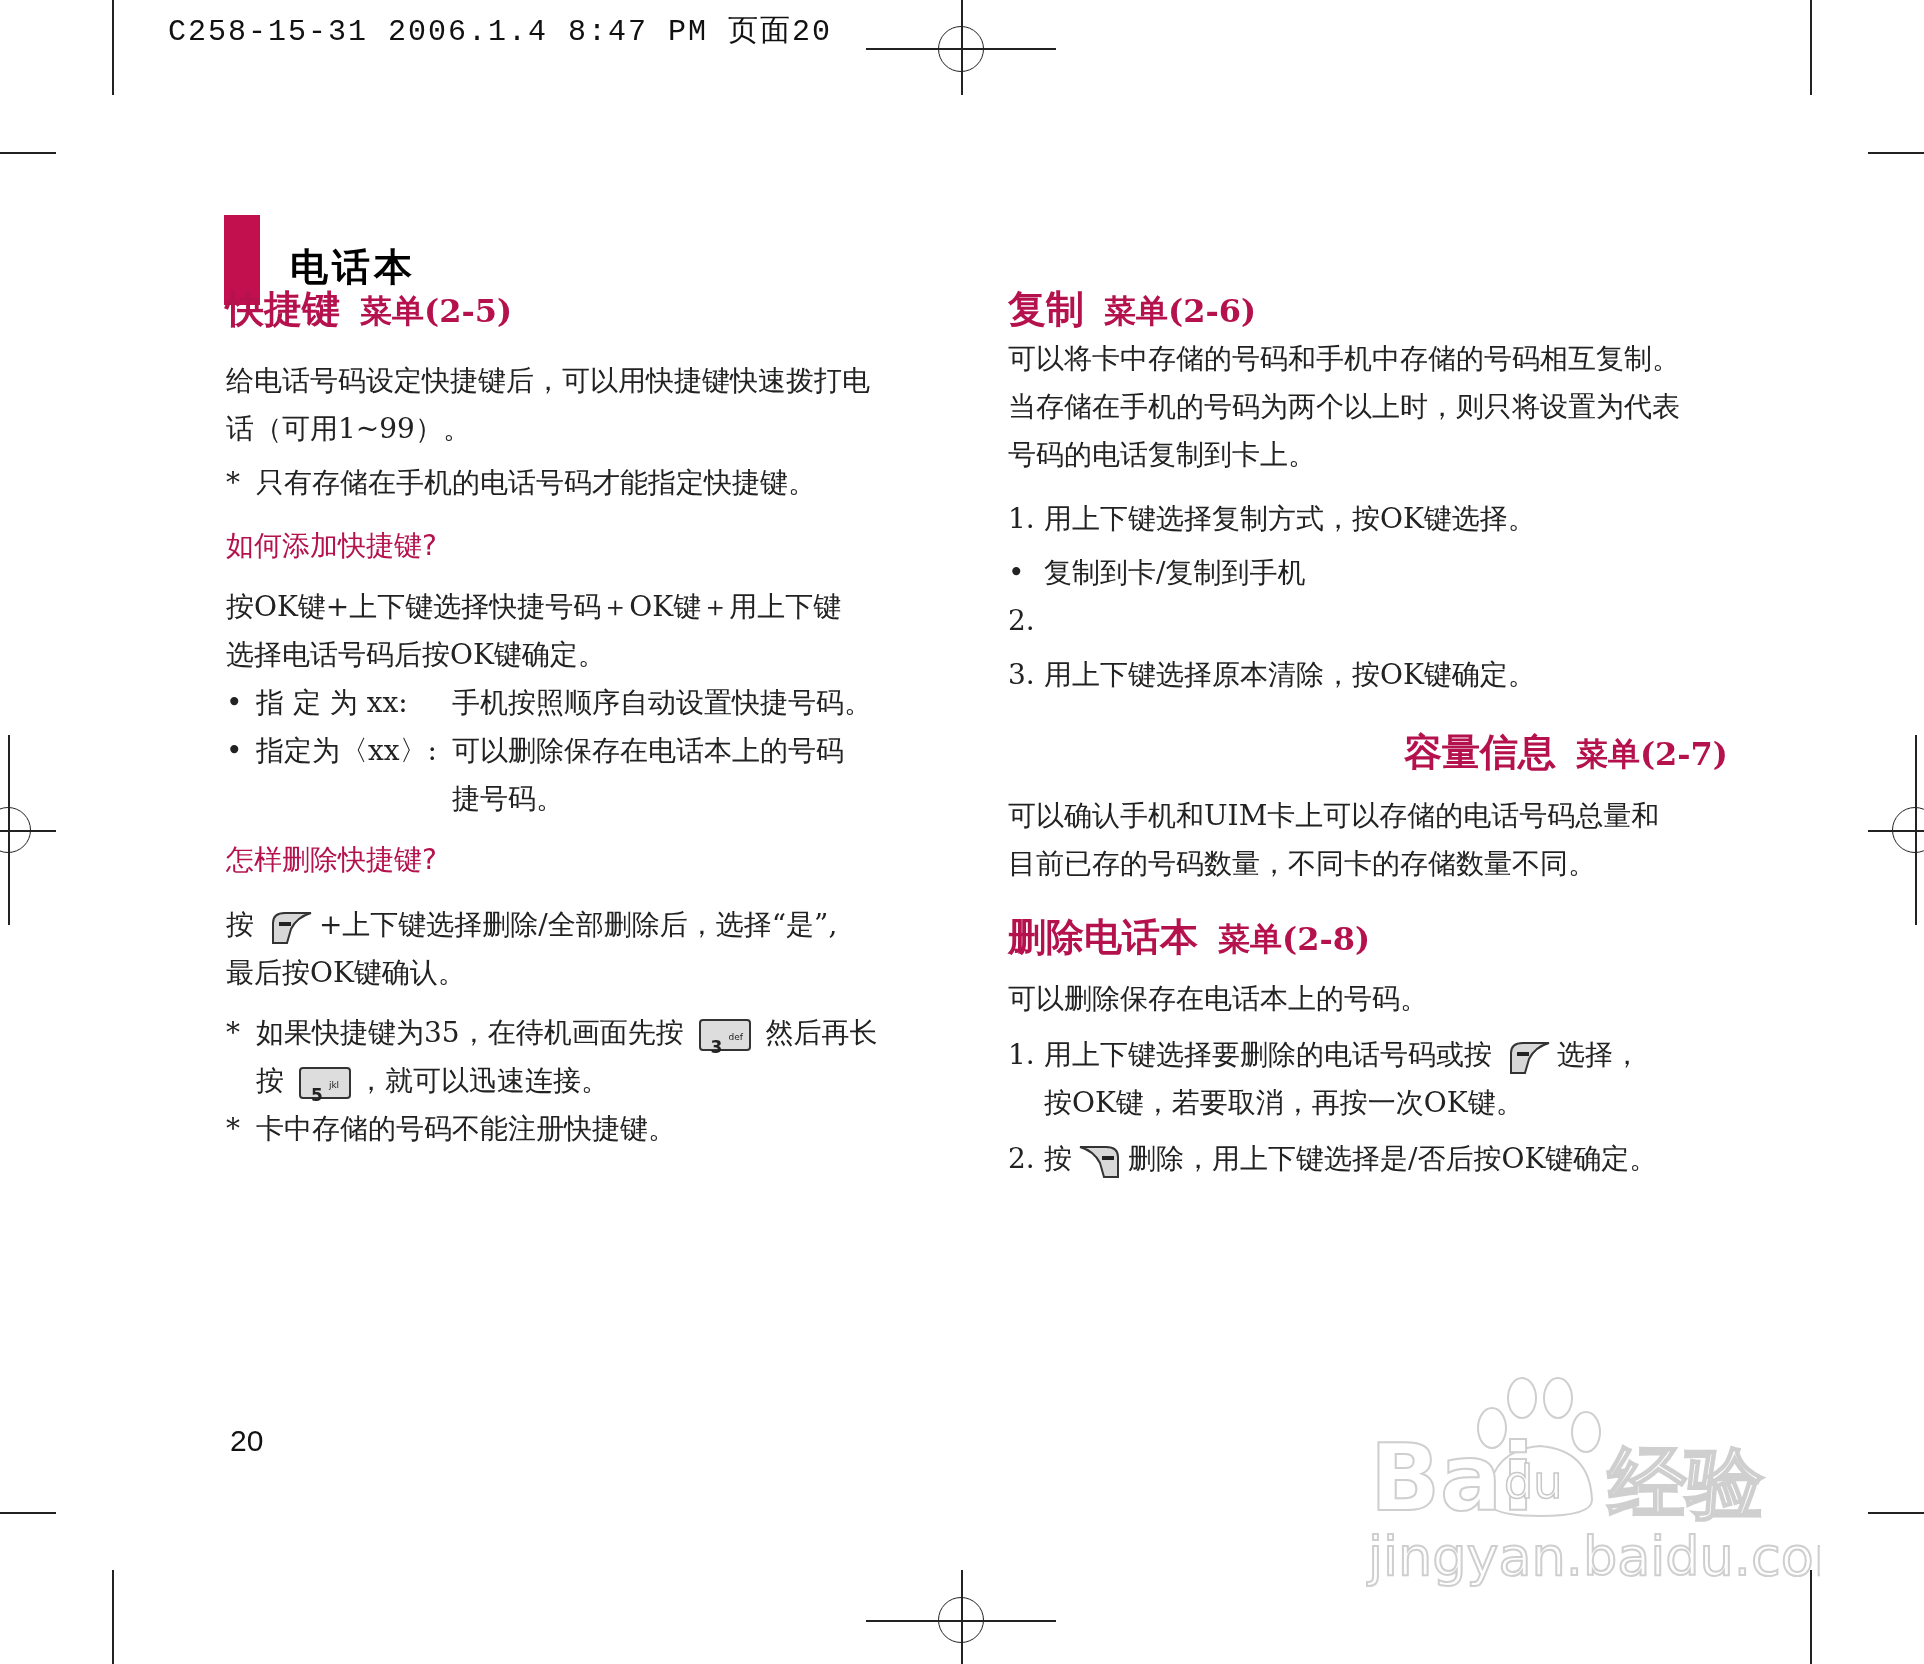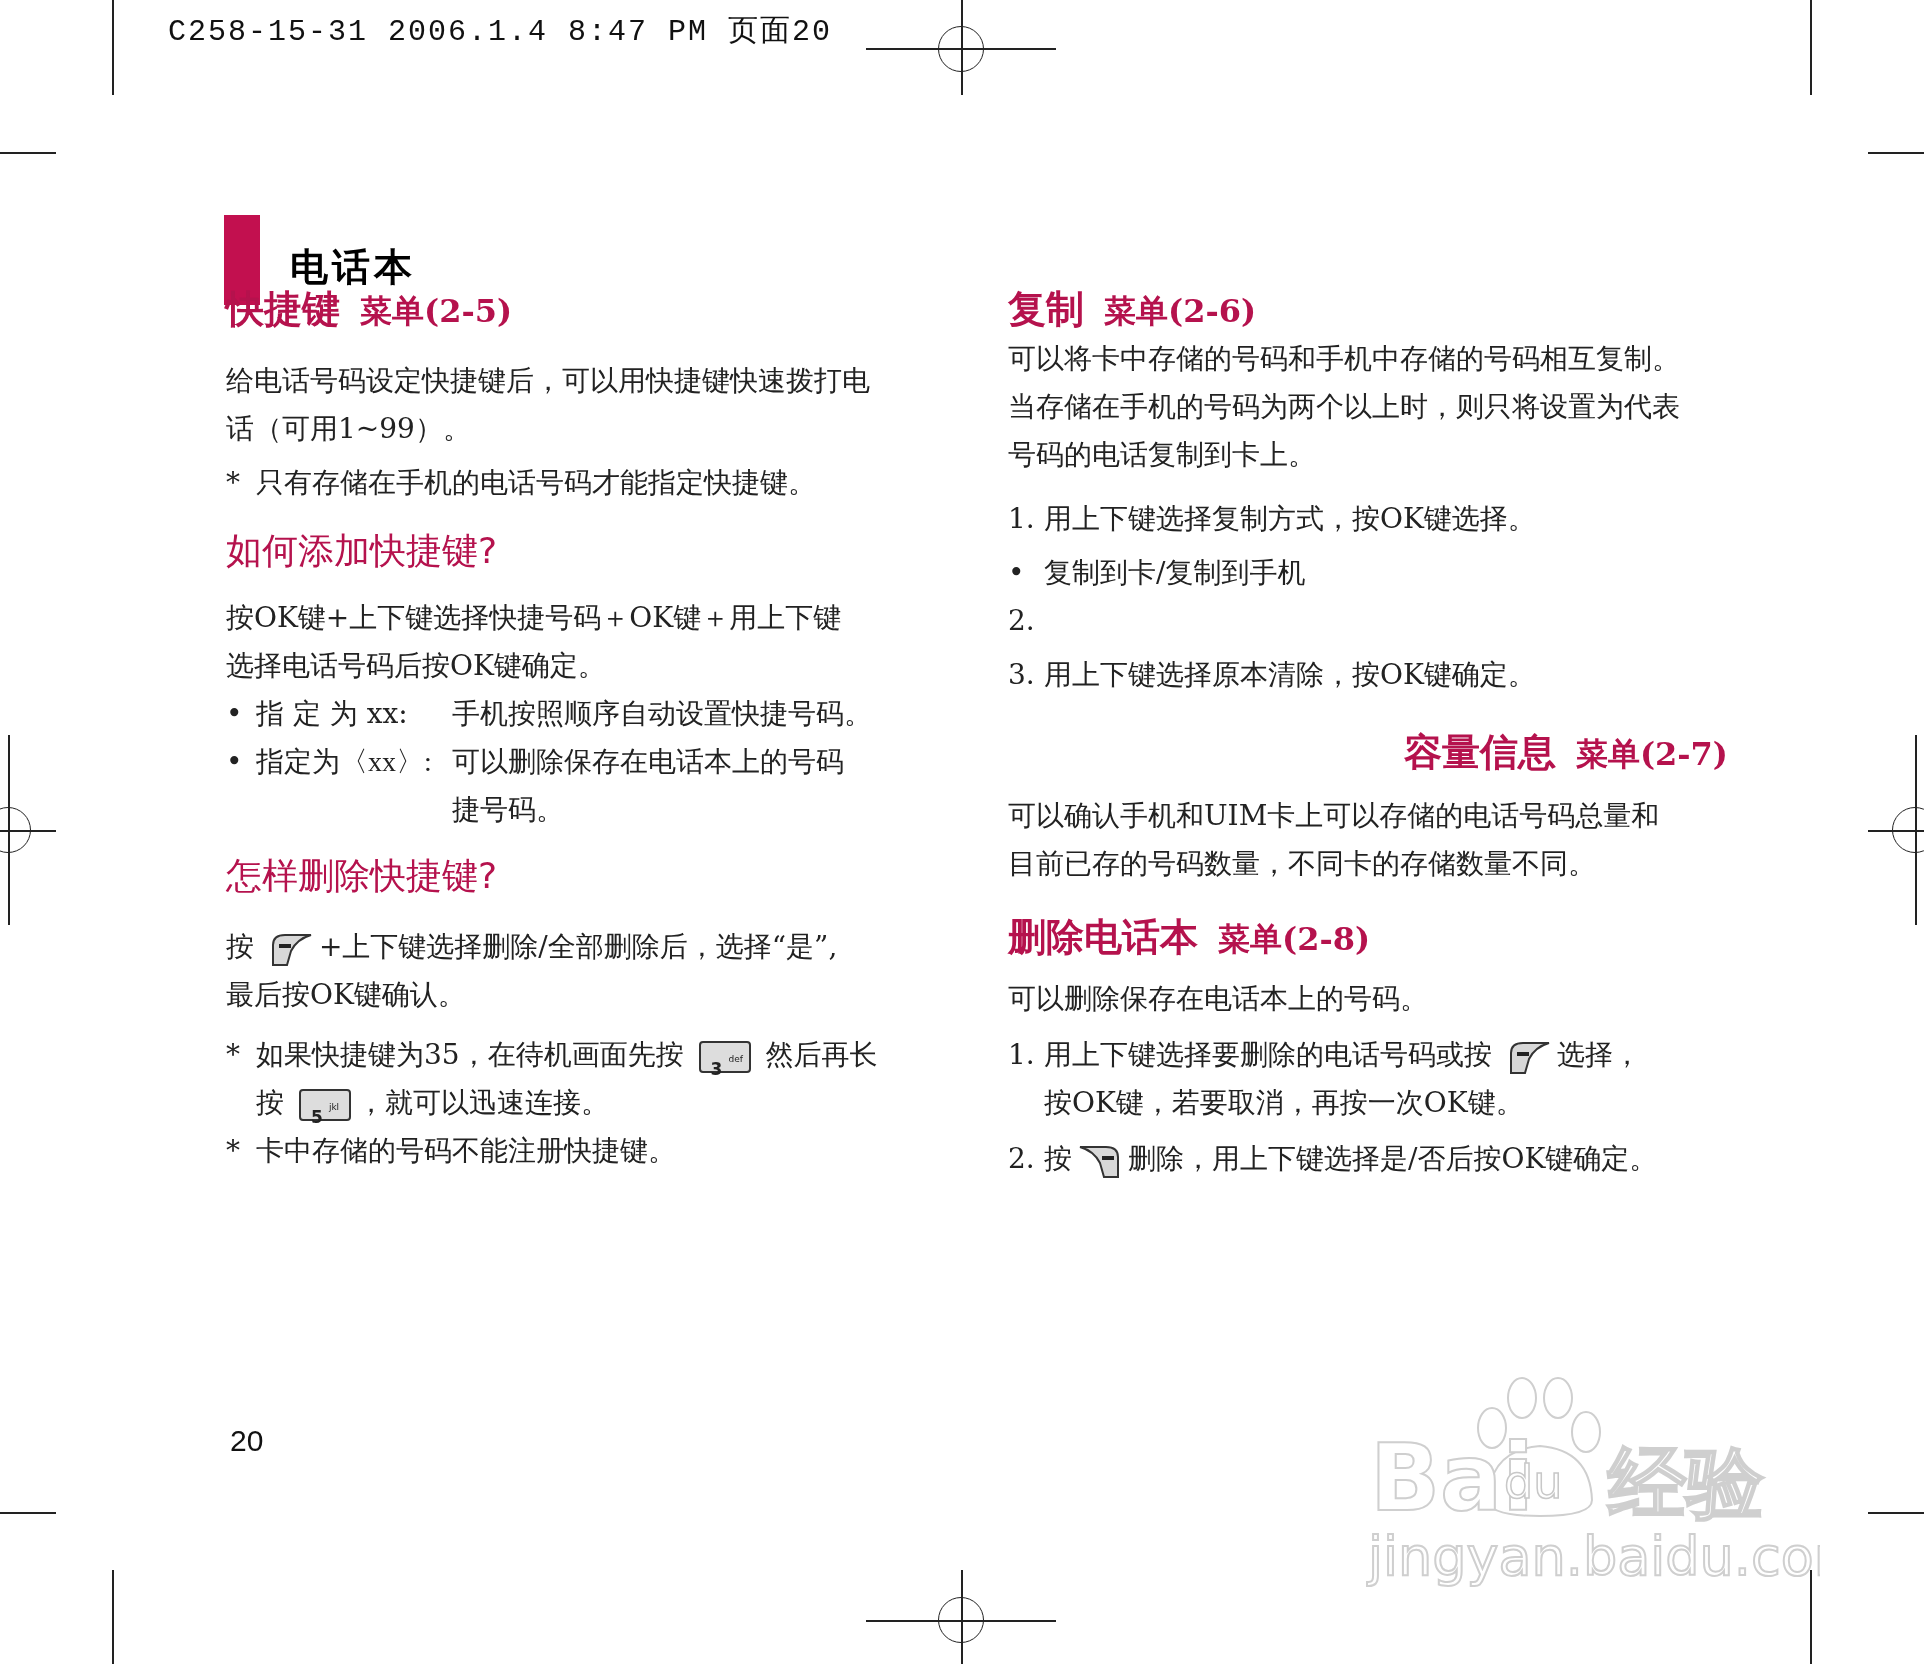--- a/index.html
+++ b/index.html
@@ -9,21 +9,21 @@
   .slug { left:168px; top:10px; font-family:"Liberation Mono","DejaVu Sans Mono",monospace;
           font-size:30px; letter-spacing:2px; color:#111; white-space:nowrap; }
   .crop { position:absolute; background:#222; }
   .reg { position:absolute; width:46px; height:46px; border:1.5px solid #222; border-radius:50%; box-sizing:border-box; }
   .redbar { left:224px; top:215px; width:36px; height:90px; background:#c2104f; }
   .chapter { left:290px; top:242px; font-family:"DejaVu Sans","Liberation Sans",sans-serif;
              font-weight:bold; font-size:38px; letter-spacing:4px; color:#000; }
   .h2 { font-family:"DejaVu Sans","Liberation Sans",sans-serif; font-weight:bold; font-size:38px;
         color:#b5124d; white-space:nowrap; }
   .h2 .menu { font-family:"DejaVu Serif","Liberation Serif",serif; font-size:32px; margin-left:20px; }
-  .h3 { font-family:"DejaVu Sans","Liberation Sans",sans-serif; font-size:36px; color:#b5124d; }
+  .h3 { font-family:"DejaVu Sans","Liberation Sans",sans-serif; font-size:28px; color:#b5124d; }
   .p { font-size:28px; line-height:48px; color:#222; }
   .col-left { left:226px; width:700px; }
   .col-right { left:1008px; width:720px; }
   .row { display:flex; align-items:flex-start; }
   .mark { width:30px; flex:0 0 30px; }
   .num { width:36px; flex:0 0 36px; }
   .softkey { display:inline-block; vertical-align:middle; width:44px; height:36px; margin:0 6px; }
   .numkey { display:inline-block; vertical-align:middle; width:48px; height:28px; border:2px solid #333;
             border-radius:4px; background:#ddd; margin:0 6px; position:relative;
             font-family:"DejaVu Sans","Liberation Sans",sans-serif; font-size:17px; font-weight:bold; }
@@ -83,21 +83,21 @@
     <div>按OK键+上下键选择快捷号码＋OK键＋用上下键</div>
     <div>选择电话号码后按OK键确定。</div>
   </div>
   <div class="p row">
     <span class="mark">•</span>
     <span style="width:196px;flex:0 0 196px;">指 定 为 xx:</span>
     <span>手机按照顺序自动设置快捷号码。</span>
   </div>
   <div class="p row">
     <span class="mark">•</span>
-    <span style="width:196px;flex:0 0 196px;font-family:Liberation Serif, serif;">指定为〈xx〉:</span>
+    <span style="width:196px;flex:0 0 196px;">指定为〈xx〉:</span>
     <span>
       <div>可以删除保存在电话本上的号码</div>
       <div>捷号码。</div>
     </span>
   </div>
 
   <div class="h3" style="margin-top:18px;">怎样删除快捷键?</div>
   <div class="p" style="margin-top:22px;">
     <div>
       <span>按</span>

